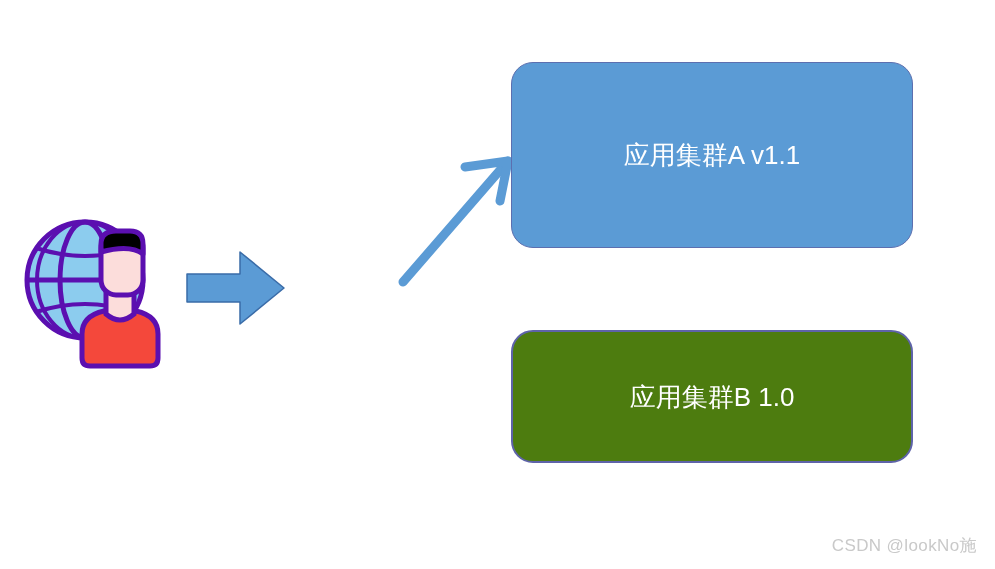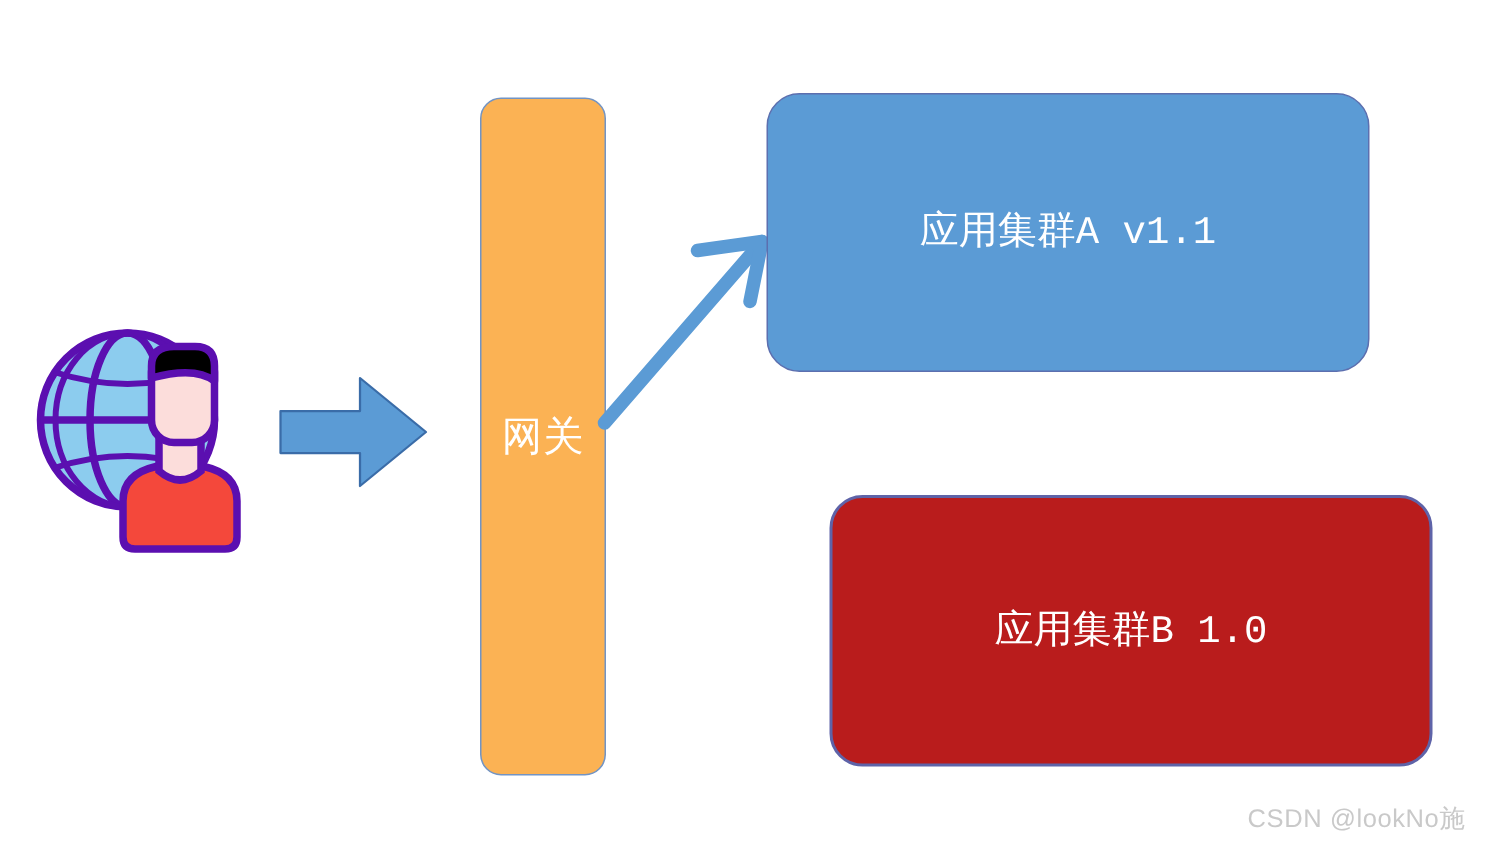--- a/index.html
+++ b/index.html
@@ -76,38 +76,36 @@
     display: flex;
     align-items: center;
     justify-content: center;
     border-radius: 22px;
   }
   .cluster-label {
     color: #ffffff;
     font-size: 26px;
     line-height: 1;
     white-space: nowrap;
-    font-family: Liberation Mono, monospace;
   }
   #cluster-a-box {
     left: 511px;
     top: 62px;
     width: 402px;
     height: 186px;
     background: #5B9BD5;
     border: 1px solid #5C6FAF;
   }
   #cluster-b-box {
     left: 511px;
     top: 330px;
     width: 402px;
-    height: 181px;
-    background: #b91c1c;
+    height: 133px;
+    background: #4d7c0f;
     border: 2px solid #5E63A8;
-    margin-left: 42px;
   }
 
   
   #watermark {
     position: absolute;
     right: 18px;
     bottom: 12px;
     color: #C9C9C9;
     font-size: 17px;
     letter-spacing: 0.4px;
@@ -143,23 +141,20 @@
       </g>
     </svg>
   </div>
 
   <div id="flow-arrow">
     <svg width="104" height="80" viewBox="0 0 104 80" xmlns="http://www.w3.org/2000/svg">
       <path d="M 3 26 L 56 26 L 56 4 L 100 40 L 56 76 L 56 54 L 3 54 Z" fill="#5B9BD5" stroke="#3A6CA8" stroke-width="1.5" stroke-linejoin="round"></path>
     </svg>
   </div>
 
-  <div id="gateway-box">
-    <span id="gateway-label">网关</span>
-  </div>
 
   <div id="routing-arrow">
     <svg width="130" height="150" viewBox="0 0 130 150" xmlns="http://www.w3.org/2000/svg">
       <g stroke="#5B9BD5" stroke-width="9" fill="none" stroke-linecap="round" stroke-linejoin="round">
         <line x1="8" y1="137" x2="113" y2="16"></line>
         <path d="M 70 22 L 113 16 L 105 56"></path>
       </g>
     </svg>
   </div>
 

